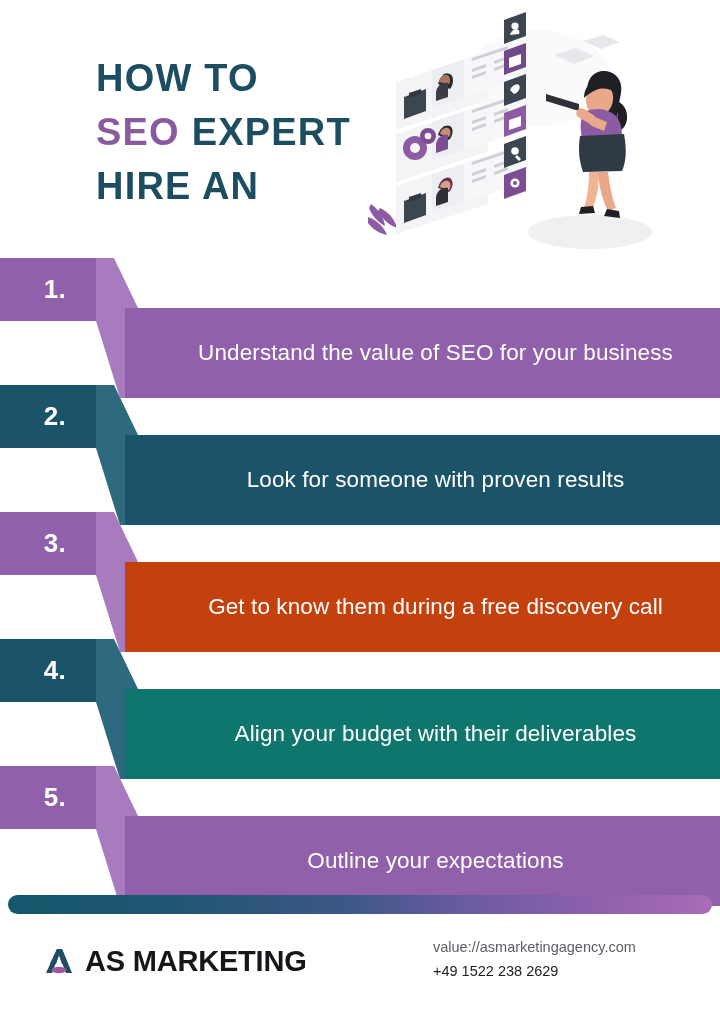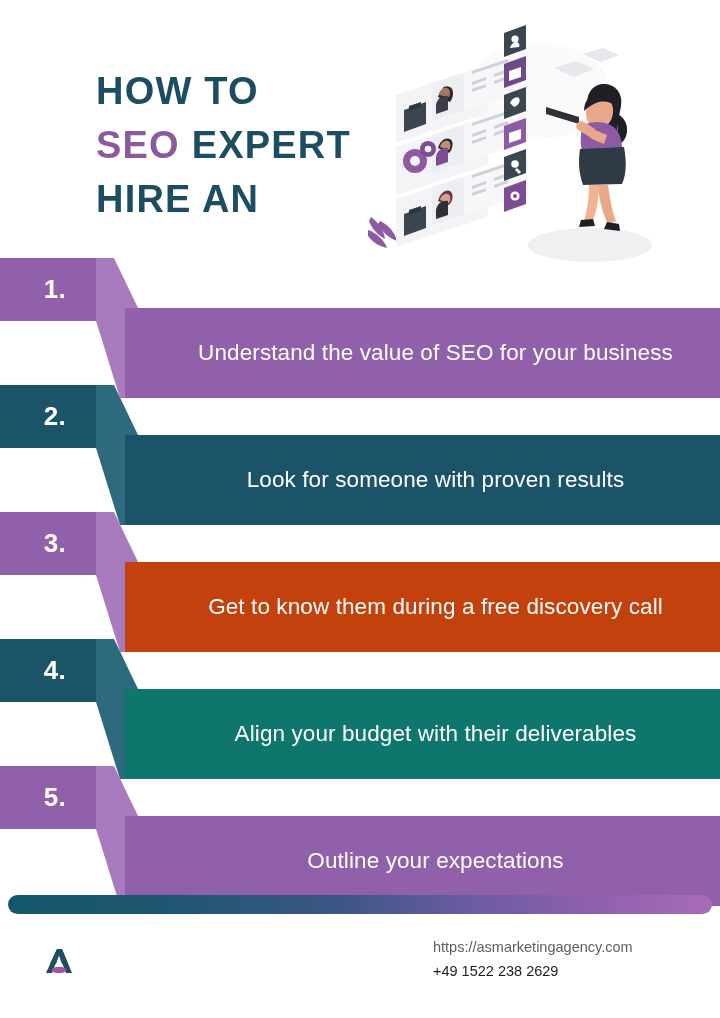--- a/index.html
+++ b/index.html
@@ -14,21 +14,21 @@
     position: relative;
     width: 720px;
     height: 1018px;
     background: #ffffff;
     overflow: hidden;
   }
 
   
   .header {
     position: absolute;
-    left: 0; top: 13px;
+    left: 0; top: 0;
     width: 686px; height: 258px;
   }
   .title-block {
     position: absolute;
     left: 96px; top: 52px;
     width: 300px;
   }
   .title-line {
     font-size: 38px;
     font-weight: bold;
@@ -383,20 +383,21 @@
 
   <div class="footer">
     <div class="brand">
       <div class="brand-mark">
         <svg width="34" height="34" viewBox="0 0 34 34" xmlns="http://www.w3.org/2000/svg">
           <path d="M15 5 L20 5 L30 29 L24 29 L17 11 L10 29 L4 29 Z" fill="#1d4d60"></path>
           <ellipse cx="17" cy="26" rx="7.5" ry="3.2" fill="#a0559a"></ellipse>
           <path d="M15 5 L20 5 L26 20 L20 20 L17 11 L14 20 L8 20 Z" fill="#1d4d60"></path>
         </svg>
       </div>
+      <div class="brand-name">AS MARKETING</div>
     </div>
     <div class="contact">
-      <div class="url">https://asmarketingagency.com</div>
+      <div class="url">value://asmarketingagency.com</div>
       <div>+49 1522 238 2629</div>
     </div>
   </div>
 
 </div>
 
 </body></html>

